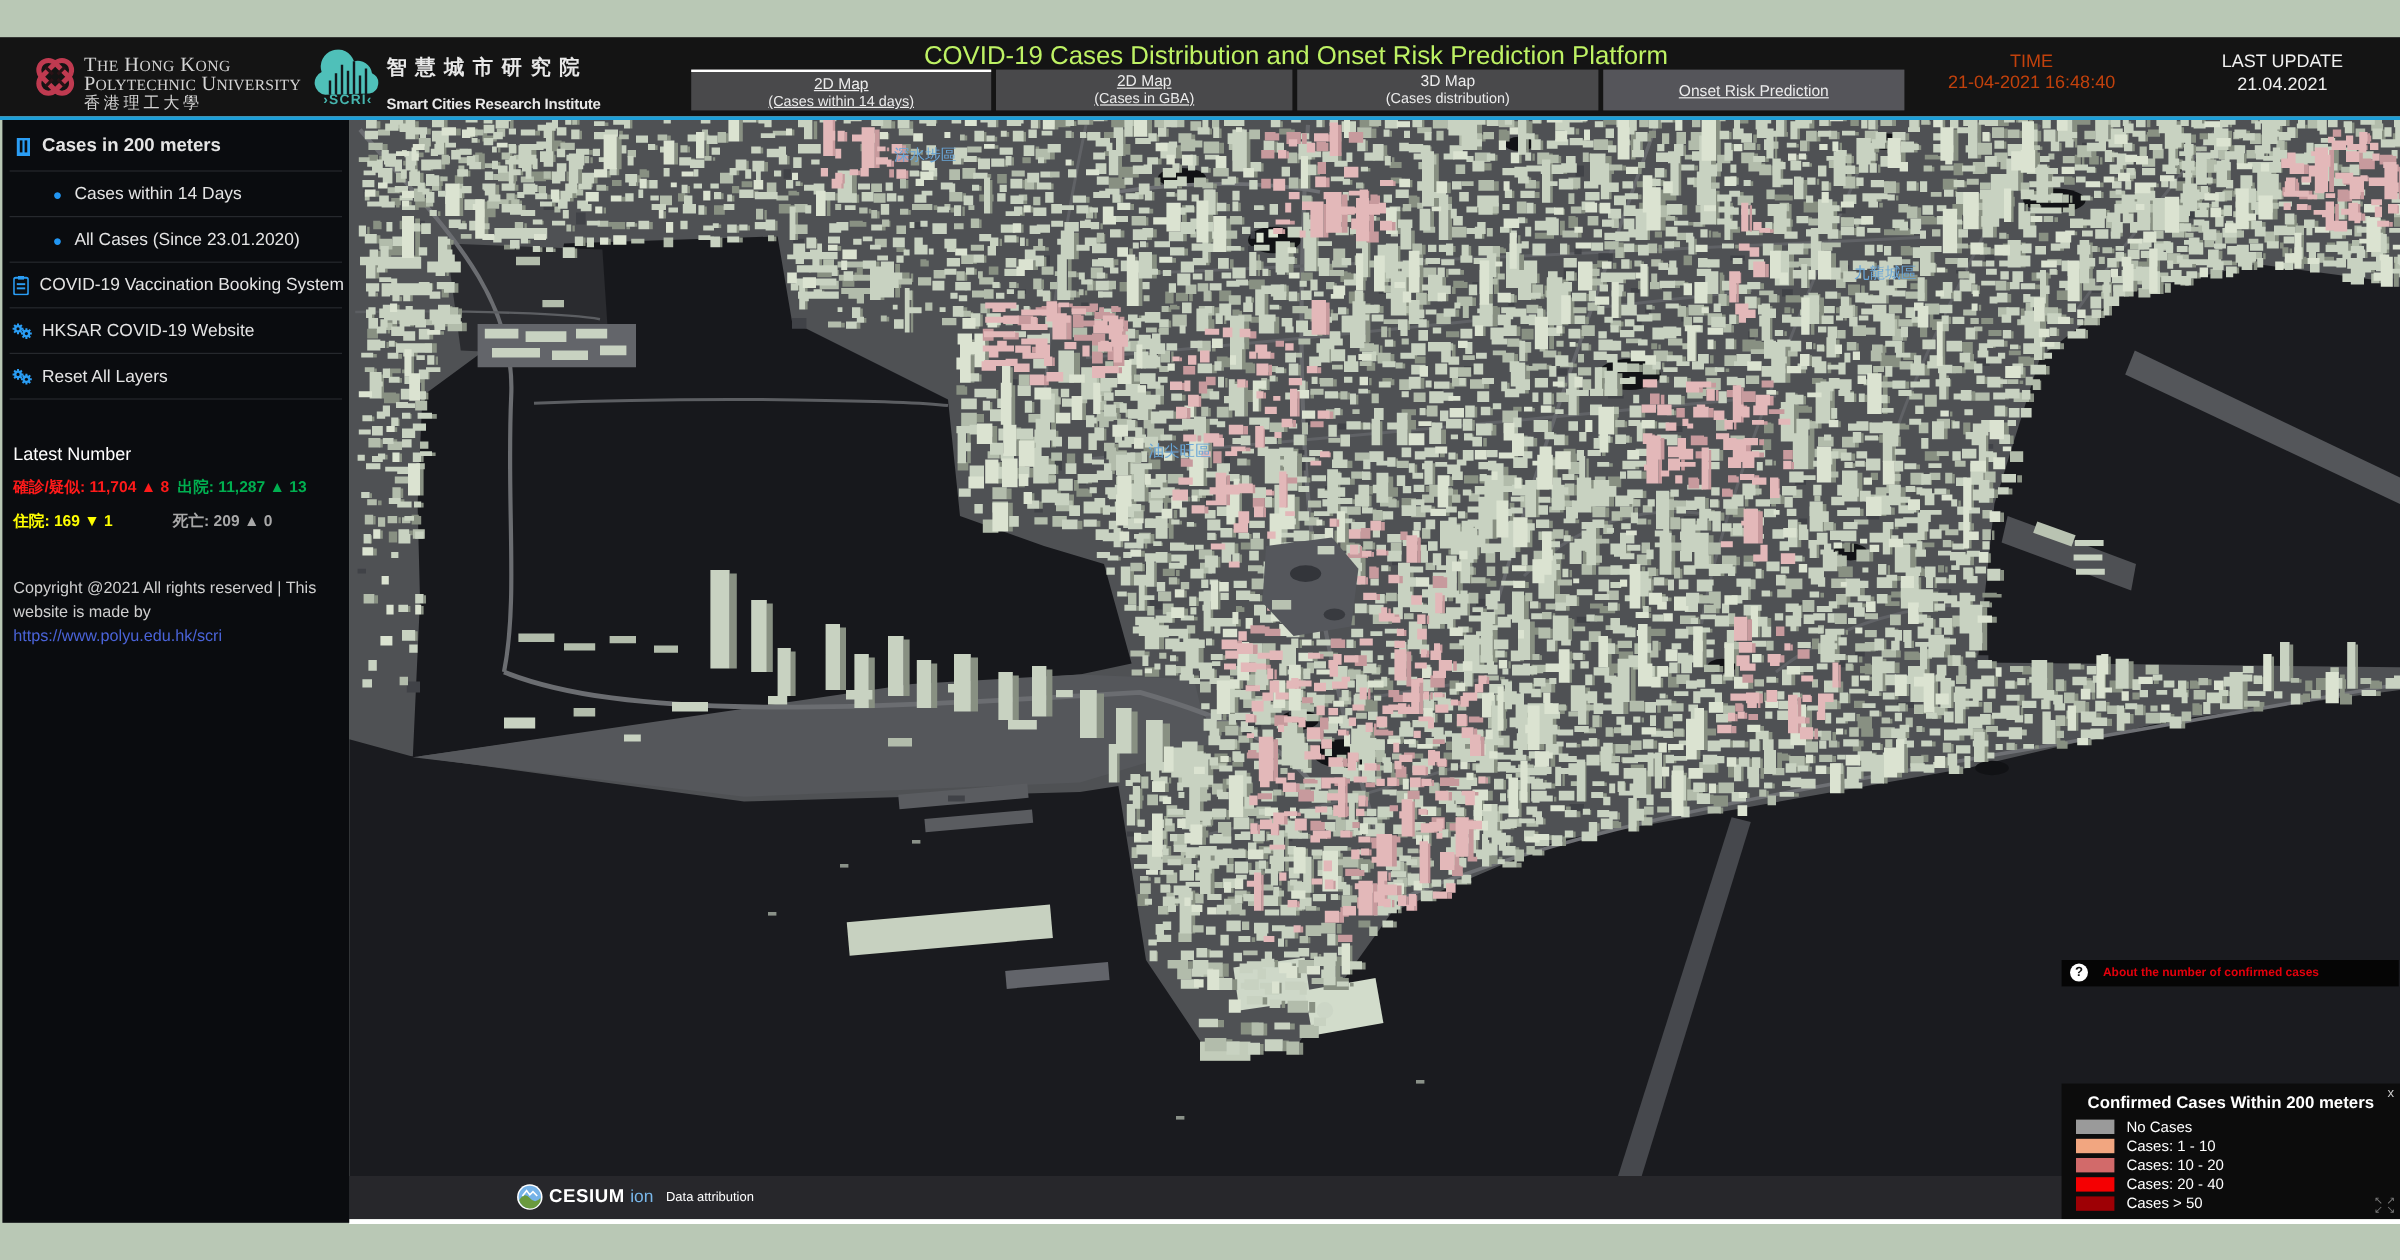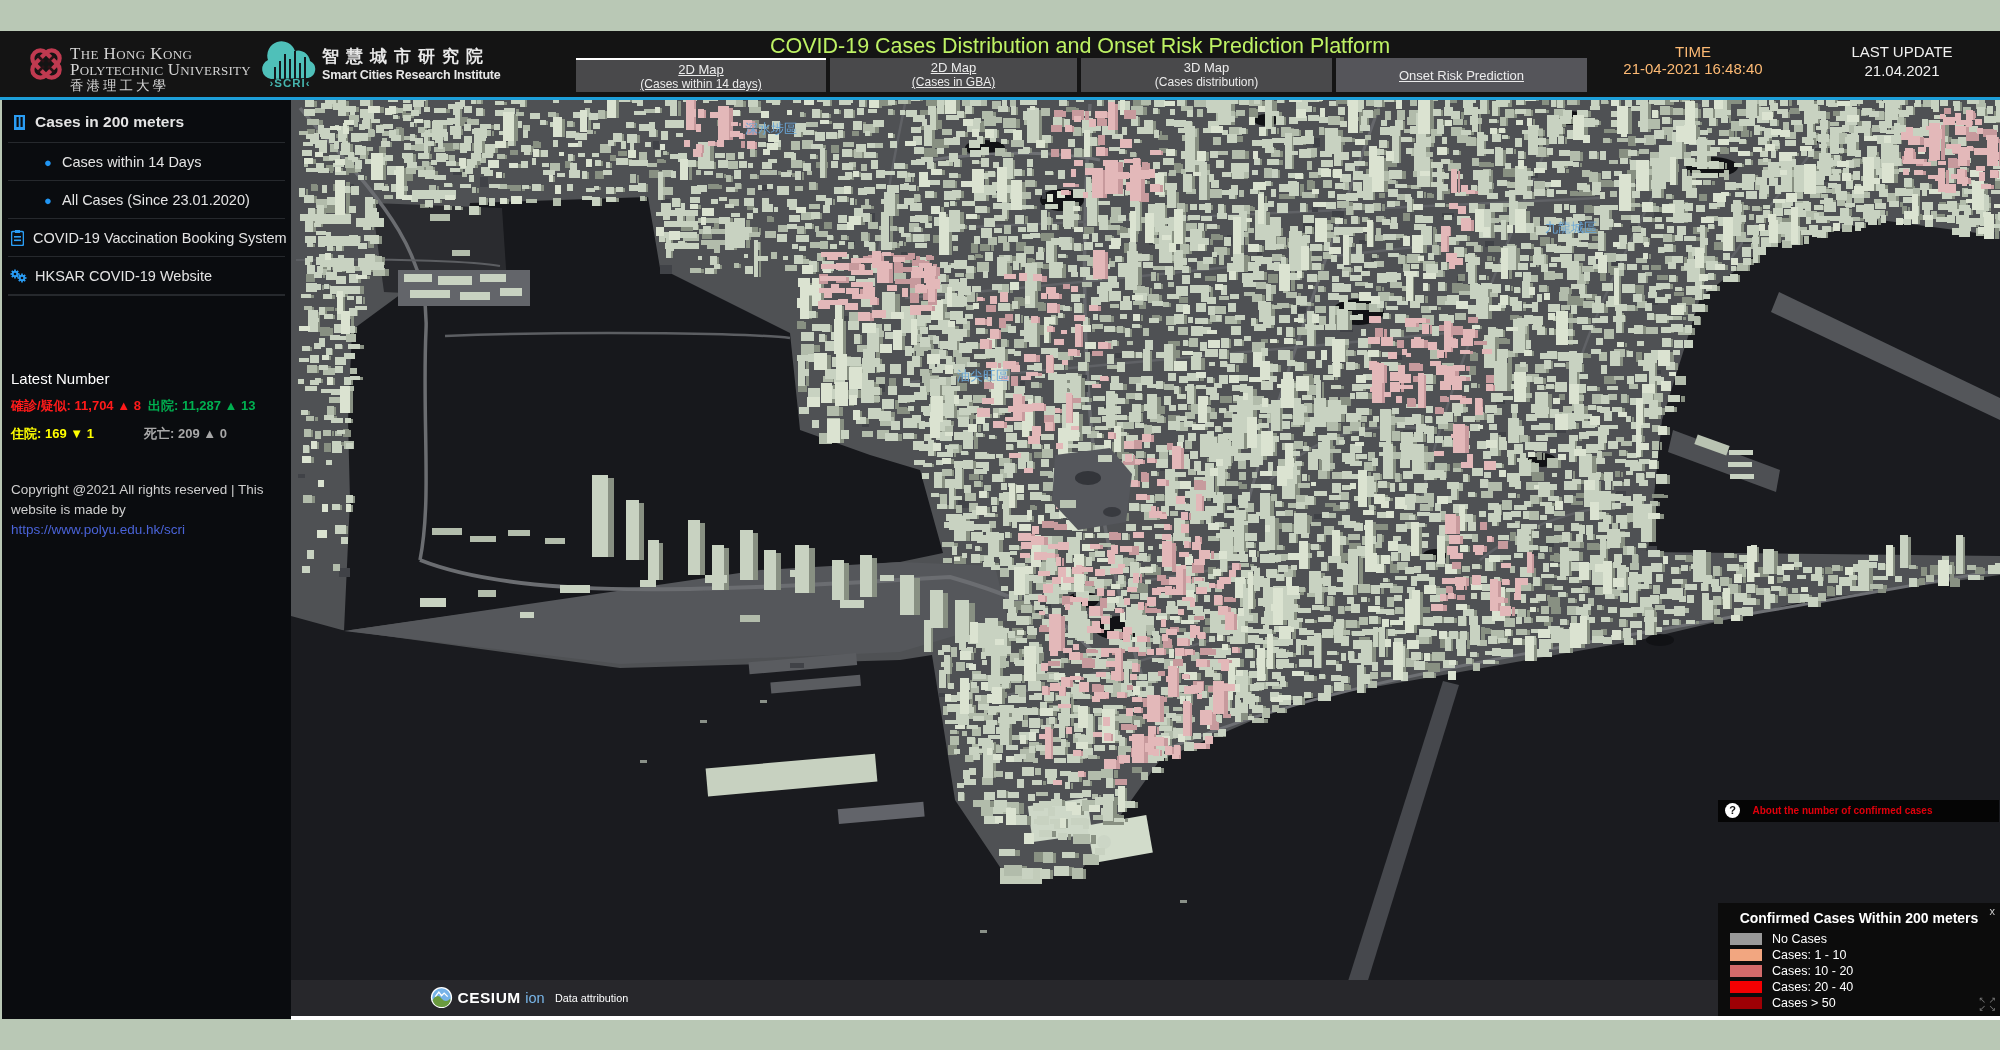--- a/index.html
+++ b/index.html
@@ -41,39 +41,39 @@
       <line x1="26" y1="38" x2="26" y2="13"></line>
         <line x1="31" y1="38" x2="31" y2="18"></line>
       <line x1="36" y1="38" x2="36" y2="10"></line>
         <line x1="41" y1="38" x2="41" y2="22"></line>
       <line x1="46" y1="38" x2="46" y2="16"></line>
     </g>
     <text x="31" y="46" text-anchor="middle" font-size="11.5" font-weight="bold" fill="#46b5ae" font-family="Liberation Sans,sans-serif" letter-spacing="1">›SCRI‹</text>
   </svg>
   <div class="abs" style="left:322px; top:14px; color:#e8e8e8;">
     <div style="font-size:17px; letter-spacing:7px; font-weight:bold;">智慧城市研究院</div>
-    <div style="font-size:12.5px; margin-top:0; font-weight:bold; letter-spacing:-0.2px;">Smart Cities Research Institute</div>
+    <div style="font-size:12.5px; margin-top:12px; font-weight:bold; letter-spacing:-0.2px;">Smart Cities Research Institute</div>
   </div>
   <div class="abs" style="left:700px; top:3px; width:760px; text-align:center; color:#bef264; font-size:21.5px;">COVID-19 Cases Distribution and Onset Risk Prediction Platform</div>
   <div class="tab" style="left:576px; width:250px; border-top:2px solid #fff;">
       <u>2D Map</u>
       <u style="font-size:12px;">(Cases within 14 days)</u>
     </div>
   <div class="tab" style="left:830px; width:247px;">
       <u>2D Map</u>
       <u style="font-size:12px;">(Cases in GBA)</u>
     </div>
   <div class="tab" style="left:1081px; width:251px;">
       <span style="text-decoration:none; display:block;">3D Map</span>
       <span style="display:block; font-size:12px;">(Cases distribution)</span>
     </div>
   <div class="tab" style="left:1336px; width:251px; background:#55555a; padding-top:11px;">
       <u>Onset Risk Prediction</u>
     </div>
-  <div class="abs" style="left:1613px; top:12px; width:160px; text-align:center; color:#fdba74;">
+  <div class="abs" style="left:1613px; top:12px; width:160px; text-align:center; color:#c2410c;">
     <div style="font-size:15px;">TIME</div>
     <div style="font-size:15px; margin-top:0;">21-04-2021 16:48:40</div>
   </div>
   <div class="abs" style="left:1827px; top:12px; width:150px; text-align:center; color:#f0f0f0;">
     <div style="font-size:15px;">LAST UPDATE</div>
     <div style="font-size:15px; margin-top:2px;">21.04.2021</div>
   </div>
 </div>
 <div id="cyanline"></div>
 
@@ -228,20 +228,38 @@
           <line x1="12" y1="4.5" x2="12" y2="13.5"></line>
           <line x1="7.5" y1="9" x2="16.5" y2="9"></line>
           <line x1="8.8" y1="5.8" x2="15.2" y2="12.2"></line>
           <line x1="15.2" y1="5.8" x2="8.8" y2="12.2"></line>
         </g>
         <circle cx="5" cy="5" r="1.3" fill="#0a0c0f"></circle>
         <circle cx="12" cy="9" r="1.3" fill="#0a0c0f"></circle>
       </svg>
     HKSAR COVID-19 Website</div>
   <div class="sep"></div>
+  <div class="sitem" style="padding:11px 0 10px 33px;">
+    <svg class="abs" style="left:8px; top:12px;" width="17" height="14" viewBox="0 0 17 14">
+        <circle cx="5" cy="5" r="3.2" fill="#2a9df4"></circle>
+        <circle cx="12" cy="9" r="3.2" fill="#2a9df4"></circle>
+        <g stroke="#2a9df4" stroke-width="1.7">
+          <line x1="5" y1="0.5" x2="5" y2="9.5"></line>
+          <line x1="0.5" y1="5" x2="9.5" y2="5"></line>
+          <line x1="1.8" y1="1.8" x2="8.2" y2="8.2"></line>
+          <line x1="8.2" y1="1.8" x2="1.8" y2="8.2"></line>
+          <line x1="12" y1="4.5" x2="12" y2="13.5"></line>
+          <line x1="7.5" y1="9" x2="16.5" y2="9"></line>
+          <line x1="8.8" y1="5.8" x2="15.2" y2="12.2"></line>
+          <line x1="15.2" y1="5.8" x2="8.8" y2="12.2"></line>
+        </g>
+        <circle cx="5" cy="5" r="1.3" fill="#0a0c0f"></circle>
+        <circle cx="12" cy="9" r="1.3" fill="#0a0c0f"></circle>
+      </svg>
+    Reset All Layers</div>
   <div class="sep"></div>
   <div style="position:absolute; left:9px; top:270px; font-size:15px; font-weight:normal; color:#fff;">Latest Number</div>
   <div style="position:absolute; left:0; top:297px; width:289px; font-size:13px; font-weight:bold; white-space:nowrap;">
     <span style="position:absolute; left:9px; color:#ff1a1a;">確診/疑似: 11,704 ▲ 8</span>
       <span style="position:absolute; left:146px; color:#00b050;">出院: 11,287 ▲ 13</span>
   </div>
   <div style="position:absolute; left:0; top:325px; width:289px; font-size:13px; font-weight:bold; white-space:nowrap;">
     <span style="position:absolute; left:9px; color:#ffff00;">住院: 169 ▼ 1</span>
       <span style="position:absolute; left:142px; color:#a8a8a8;">死亡: 209 ▲ 0</span>
   </div>

